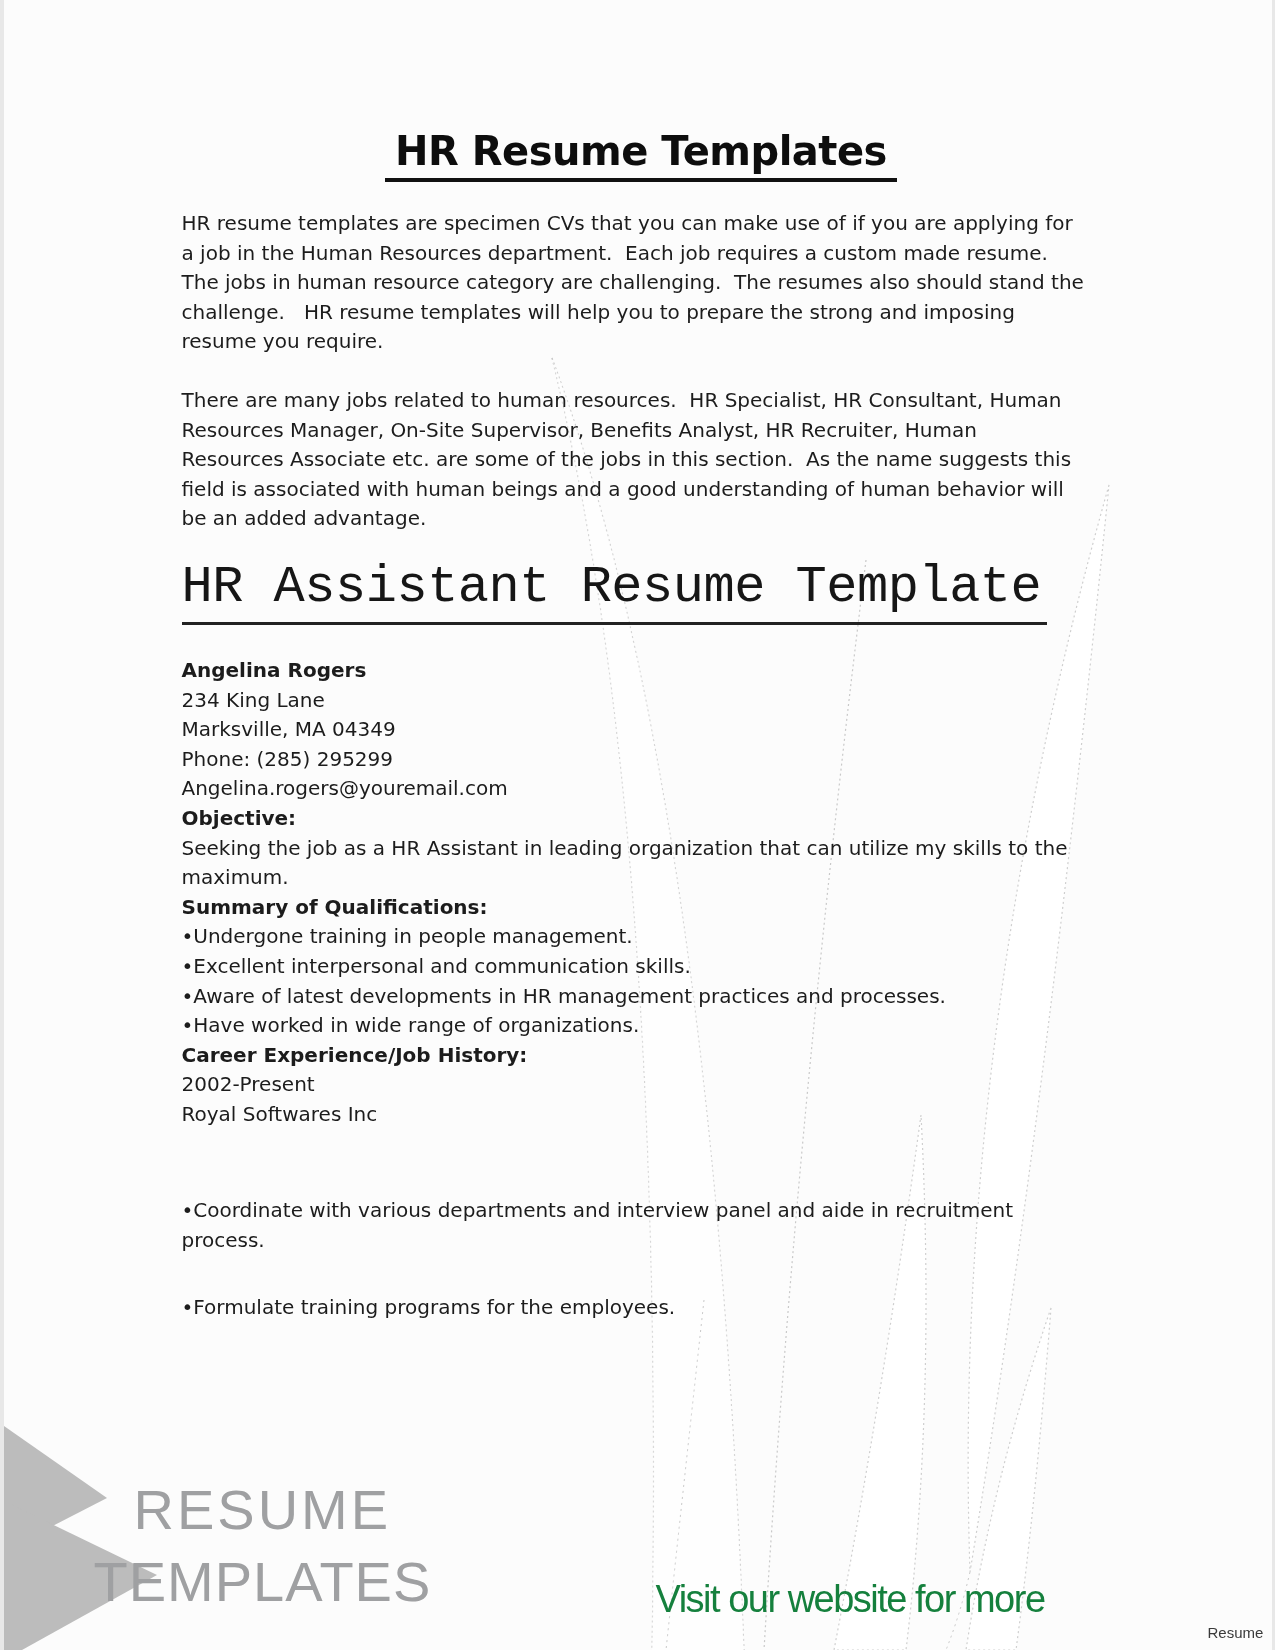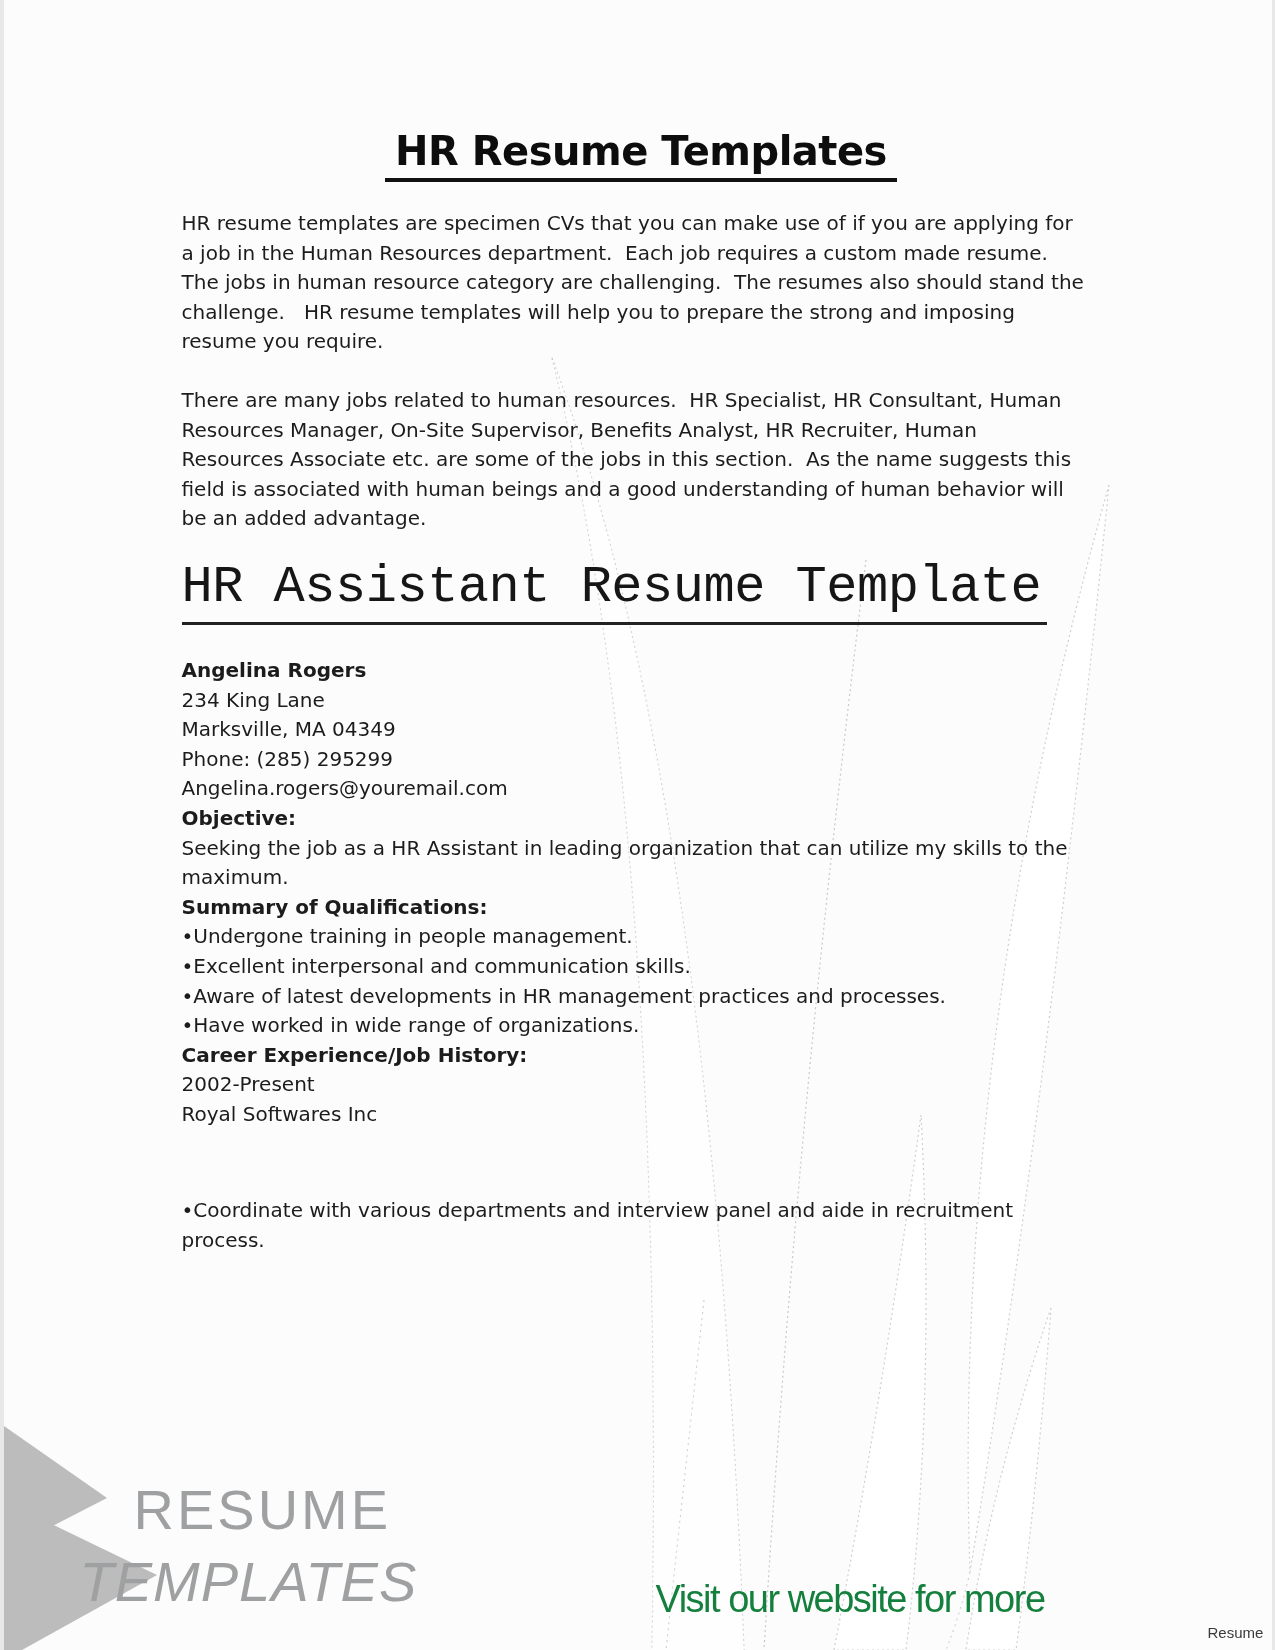--- a/index.html
+++ b/index.html
@@ -47,21 +47,21 @@
     font-size:20px;line-height:29.5px;white-space:pre-wrap;
   }
   .d1{top:1196px;}
   .d2{top:1293px;}
   .brand-word{
     position:absolute;
     font-family:"Liberation Sans",sans-serif;
     color:#9fa0a2;line-height:1;
   }
   .bw1{left:130px;top:1482px;font-size:56px;letter-spacing:3px;}
-  .bw2{left:76px;top:1554px;font-size:56px;letter-spacing:1px;font-style:italic;}
+  .bw2{left:90px;top:1554px;font-size:56px;letter-spacing:1px;}
   .cta{
     position:absolute;left:652px;top:1580px;
     font-family:"Liberation Sans",sans-serif;
     font-size:38px;letter-spacing:-1.5px;color:#15803d;line-height:1;
     white-space:nowrap;
   }
   .corner{
     position:absolute;left:1204px;top:1625px;
     font-family:"Liberation Sans",sans-serif;
     font-size:15px;color:#3a3a3a;line-height:1;
@@ -123,20 +123,21 @@
     <div class="rl bullet">Excellent interpersonal and communication skills.</div>
     <div class="rl bullet">Aware of latest developments in HR management practices and processes.</div>
     <div class="rl bullet">Have worked in wide range of organizations.</div>
     <div class="rl bold">Career Experience/Job History:</div>
     <div class="rl">2002-Present</div>
     <div class="rl">Royal Softwares Inc</div>
   </div>
 
   <div class="duty d1 bullet">Coordinate with various departments and interview panel and aide in recruitment
 process.</div>
+  <div class="duty d2 bullet">Formulate training programs for the employees.</div>
 
   <svg class="wm" viewBox="0 0 1275 1650">
     <polygon points="0,1426 103,1498 0,1551" fill="#bcbcbc"></polygon>
     <polygon points="0,1501 153,1575 0,1660" fill="#bcbcbc"></polygon>
   </svg>
   <div class="brand-word bw1">RESUME</div>
   <div class="brand-word bw2">TEMPLATES</div>
   <div class="cta">Visit our website for more</div>
   <div class="corner">Resume</div>
 

